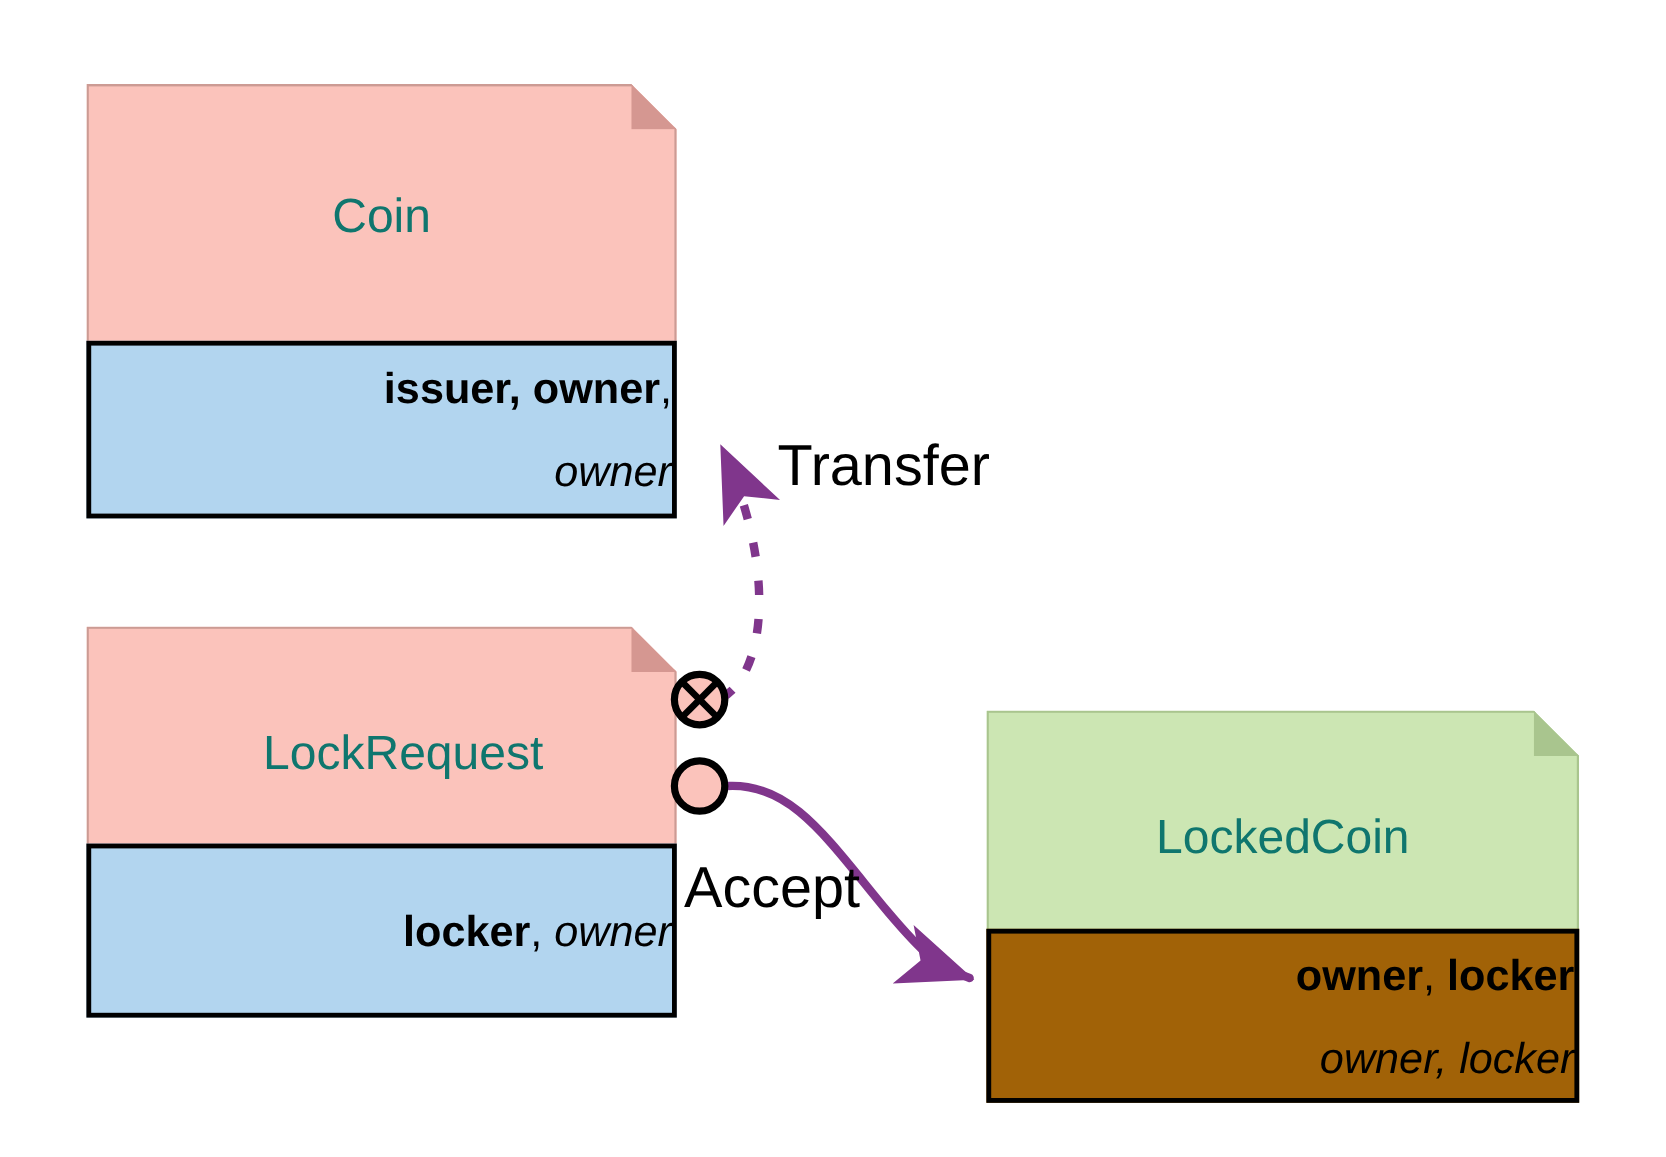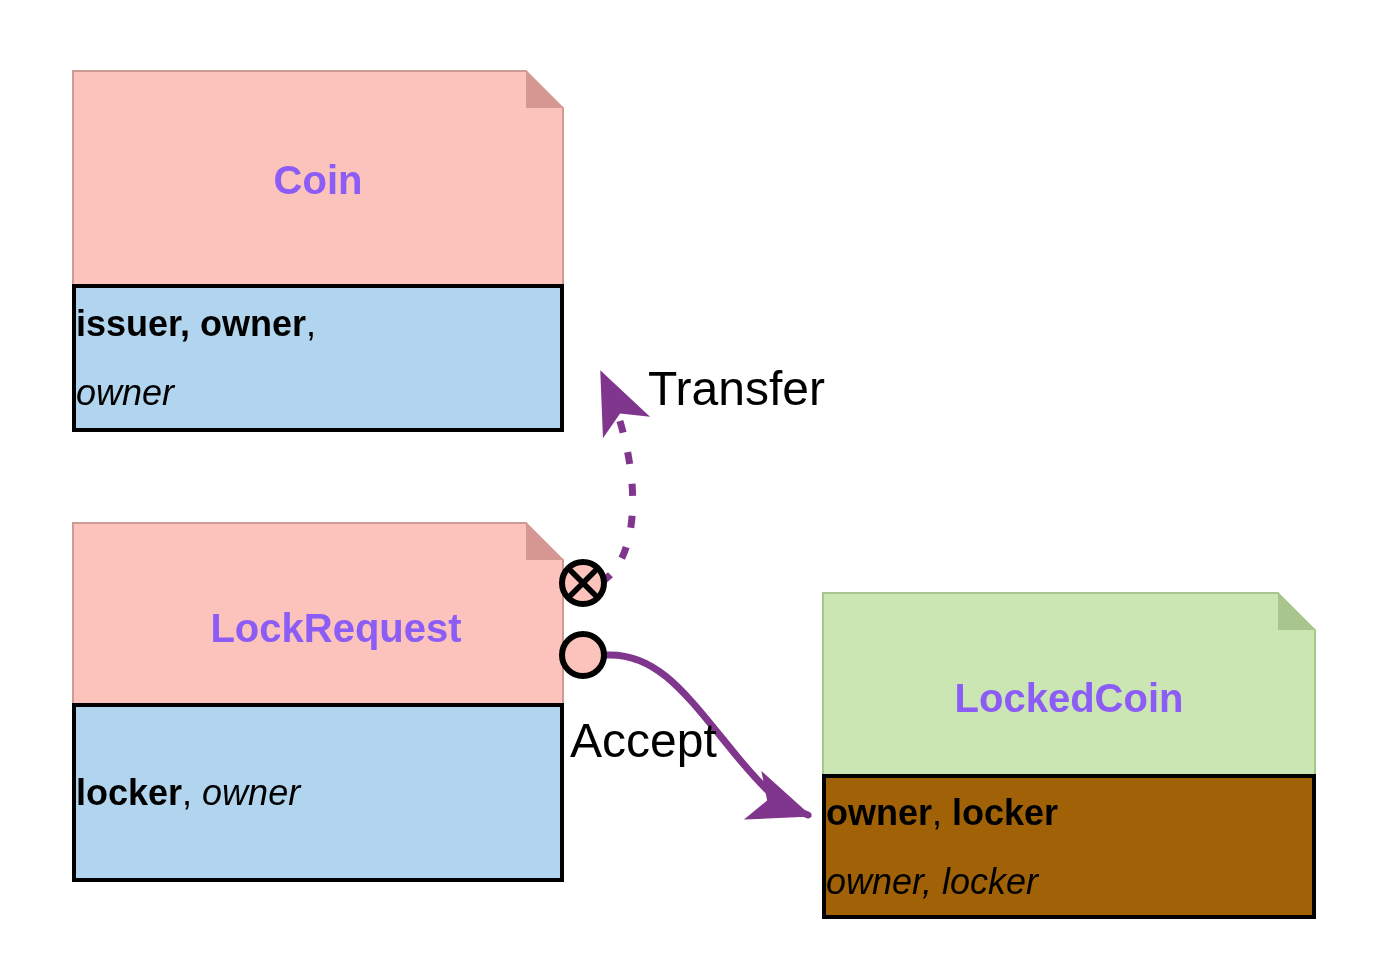--- a/index.html
+++ b/index.html
@@ -31,34 +31,34 @@
   .node-header .hdr-fold {
     position: absolute;
     top: 0;
     right: 0;
   }
   .node-title {
     position: absolute;
     left: 0;
     right: 0;
     text-align: center;
-    color: #8b5cf6;
+    color: #0f766e;
     font-size: 40px;
-    font-weight: 700;
+    font-weight: 400;
     line-height: 1.1;
     white-space: nowrap;
   }
   .node-compartment {
     position: absolute;
     left: 0;
     box-sizing: border-box;
     border: 4px solid #000000;
     display: flex;
     flex-direction: column;
-    align-items: flex-start;
+    align-items: flex-end;
     justify-content: center;
     color: #000000;
     gap: 24px;
   }
   .attr-line {
     font-size: 36px;
     line-height: 1.25;
     text-align: center;
     white-space: nowrap;
   }
@@ -111,21 +111,21 @@
 
   <div class="uml-node" style="left:72px; top:522px; width:492px; height:360px;">
     <div class="node-header" style="width:492px; height:184px;">
       <div class="hdr-fill" style="background:#FBC3BB; border:2px solid #CC9B94;
                   clip-path: polygon(0 0, calc(100% - 38px) 0, 100% 38px, 100% 100%, 0 100%);"></div>
       <div class="hdr-fold" style="width:38px; height:38px; background:#D59791;
                   clip-path: polygon(0 0, 100% 100%, 0 100%);"></div>
     </div>
     <div class="node-title" style="top:84px;padding-left:36px;">LockRequest</div>
 
-    <div class="node-compartment" style="top:181px; width:492px; height:179px; background:#B2D5EF;">
+    <div class="node-compartment" style="top:181px; width:492px; height:145px; background:#B2D5EF;">
       <div class="attr-line">
         <span class="b">locker</span><span class="n">, </span><span class="i">owner</span>
       </div>
     </div>
   </div>
 
   <div class="uml-node" style="left:822px; top:592px; width:494px; height:416px;">
     <div class="node-header" style="width:494px; height:185px;">
       <div class="hdr-fill" style="background:#CCE6B3; border:2px solid #A9C58E;
                   clip-path: polygon(0 0, calc(100% - 38px) 0, 100% 38px, 100% 100%, 0 100%);"></div>

